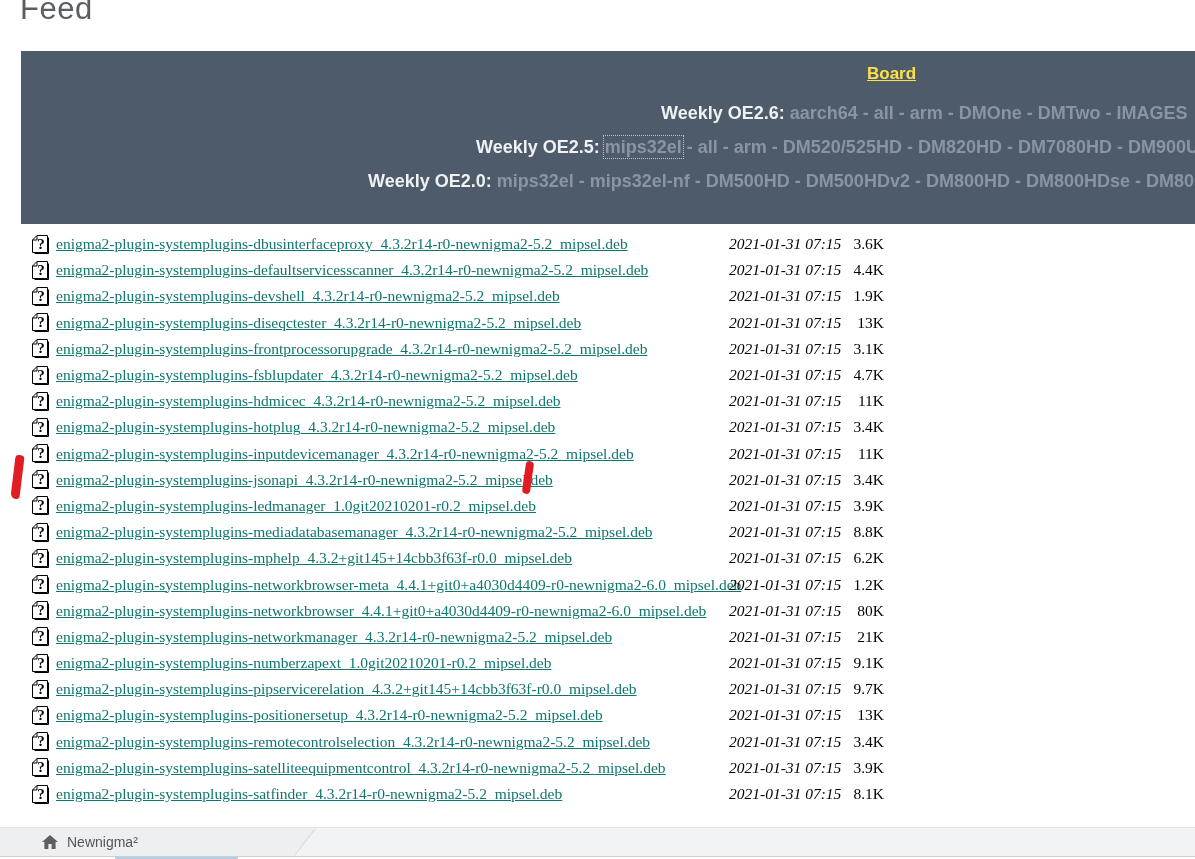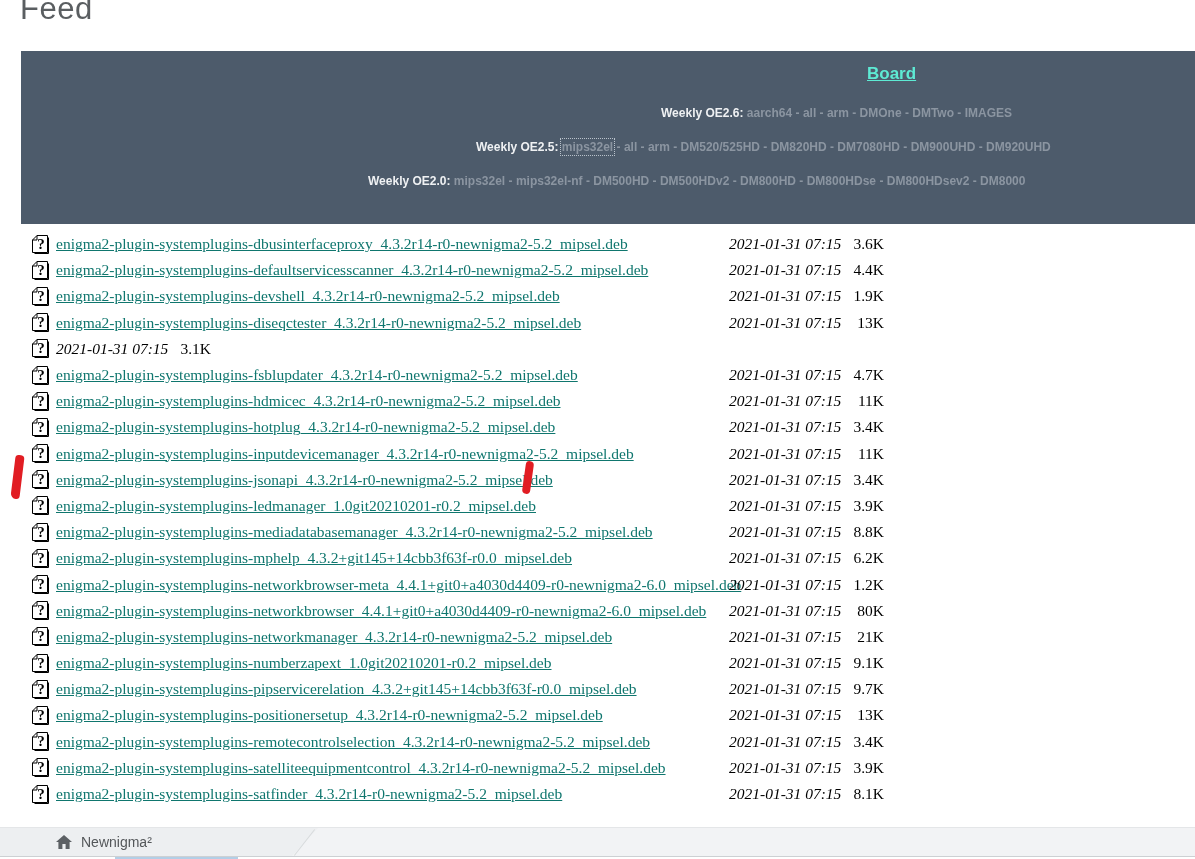--- a/index.html
+++ b/index.html
@@ -11,24 +11,24 @@
   .feed-title{
     position:absolute;left:20px;top:-9px;font-size:31px;font-weight:400;
     color:#5a5e61;letter-spacing:.5px;
   }
   
   .board-header{
     position:absolute;left:21px;top:51px;width:1700px;height:173px;background:#4d5b6b;
   }
   .board-link{
     position:absolute;left:846px;top:13px;font-size:17px;font-weight:bold;
-    color:#5eead4;text-decoration:underline;cursor:pointer;
+    color:#fde047;text-decoration:underline;cursor:pointer;
   }
   .hline{
-    position:absolute;white-space:nowrap;font-weight:bold;font-size:12px;
+    position:absolute;white-space:nowrap;font-weight:bold;font-size:18px;
     color:#8b95a1;line-height:20px;
   }
   .hline0{left:640px;top:52px;}
   .hline1{left:455px;top:86px;}
   .hline2{left:347px;top:120px;}
   .hlabel{color:#eff1f3;}
   .hsep{color:#8b95a1;}
   .hlink{color:#8b95a1;text-decoration:none;cursor:pointer;}
   .hlink.focused{outline:1px dotted #b9c2cb;outline-offset:1px;}
   
@@ -47,21 +47,21 @@
   .red-left{left:13px;top:455px;width:9px;height:44px;transform:rotate(7deg);border-bottom-left-radius:9px;}
   .red-right{left:524px;top:461px;width:8px;height:33px;transform:rotate(8deg);}
   
   .footer{
     position:absolute;left:0;top:827px;width:1195px;height:28px;background:#f2f3f5;
     border-top:1px solid #e4e6e8;border-bottom:1px solid #cdd0d3;
   }
   .footer-tab{
     position:absolute;left:0;top:0;height:100%;width:318px;background:#edeff1;
     clip-path:polygon(0 0,318px 0,292px 100%,0 100%);
-    display:flex;align-items:center;padding-left:56px;box-sizing:border-box;
+    display:flex;align-items:center;padding-left:42px;box-sizing:border-box;
     color:#54575a;font-size:14px;cursor:pointer;
   }
   .tab-slash{
     position:absolute;left:304px;top:-2px;width:1px;height:33px;background:#d7dadc;
     transform:rotate(38deg);
   }
   .home-icon{margin-right:9px;display:inline-flex;}
   .blue-line{position:absolute;left:115px;top:857px;width:123px;height:2px;background:#b3cee6;}
 </style>
 </head>
@@ -128,20 +128,21 @@
       <span class="fsize">13K</span>
     </div>
     <div class="filerow">
       <span class="ficon"><svg width="17" height="19" viewBox="0 0 17 19">
           <polygon points="5,0.5 15.5,0.5 15.5,17.5 0.5,17.5 0.5,5" fill="#ffffff" stroke="#000000"></polygon>
           <polyline points="5,0.5 5,5 0.5,5" fill="none" stroke="#000000"></polyline>
           <line x1="16.5" y1="2.5" x2="16.5" y2="18.5" stroke="#000000"></line>
           <line x1="2.5" y1="18.5" x2="16.5" y2="18.5" stroke="#000000"></line>
           <text x="9" y="14" text-anchor="middle" font-family="Liberation Serif, serif" font-size="15" font-weight="bold" fill="#000000">?</text>
         </svg></span>
+      <span class="fname"><a class="flink">enigma2-plugin-systemplugins-frontprocessorupgrade_4.3.2r14-r0-newnigma2-5.2_mipsel.deb</a></span>
       <span class="fdate">2021-01-31 07:15</span>
       <span class="fsize">3.1K</span>
     </div>
     <div class="filerow">
       <span class="ficon"><svg width="17" height="19" viewBox="0 0 17 19">
           <polygon points="5,0.5 15.5,0.5 15.5,17.5 0.5,17.5 0.5,5" fill="#ffffff" stroke="#000000"></polygon>
           <polyline points="5,0.5 5,5 0.5,5" fill="none" stroke="#000000"></polyline>
           <line x1="16.5" y1="2.5" x2="16.5" y2="18.5" stroke="#000000"></line>
           <line x1="2.5" y1="18.5" x2="16.5" y2="18.5" stroke="#000000"></line>
           <text x="9" y="14" text-anchor="middle" font-family="Liberation Serif, serif" font-size="15" font-weight="bold" fill="#000000">?</text>

